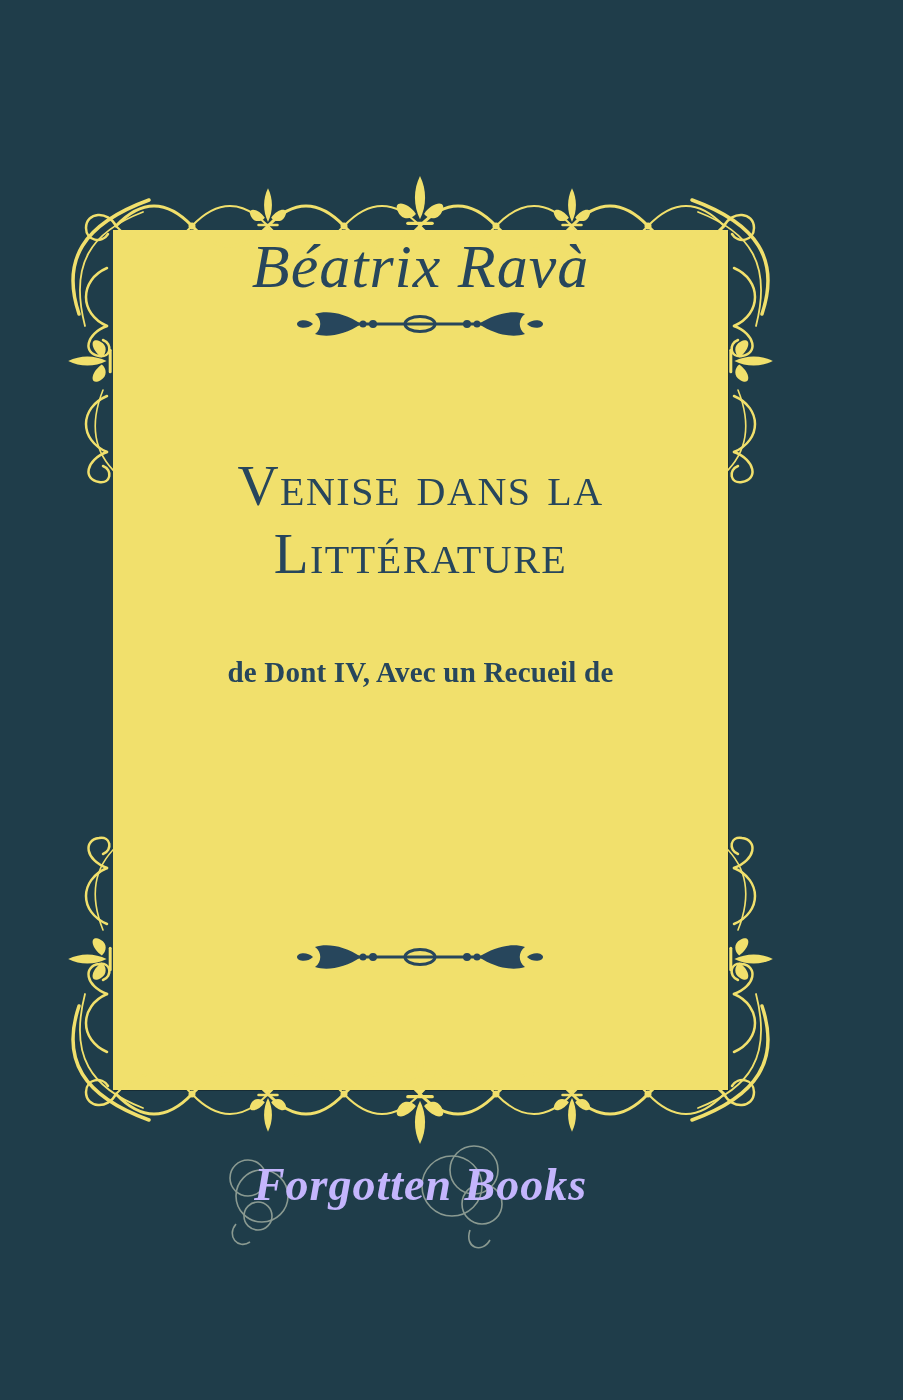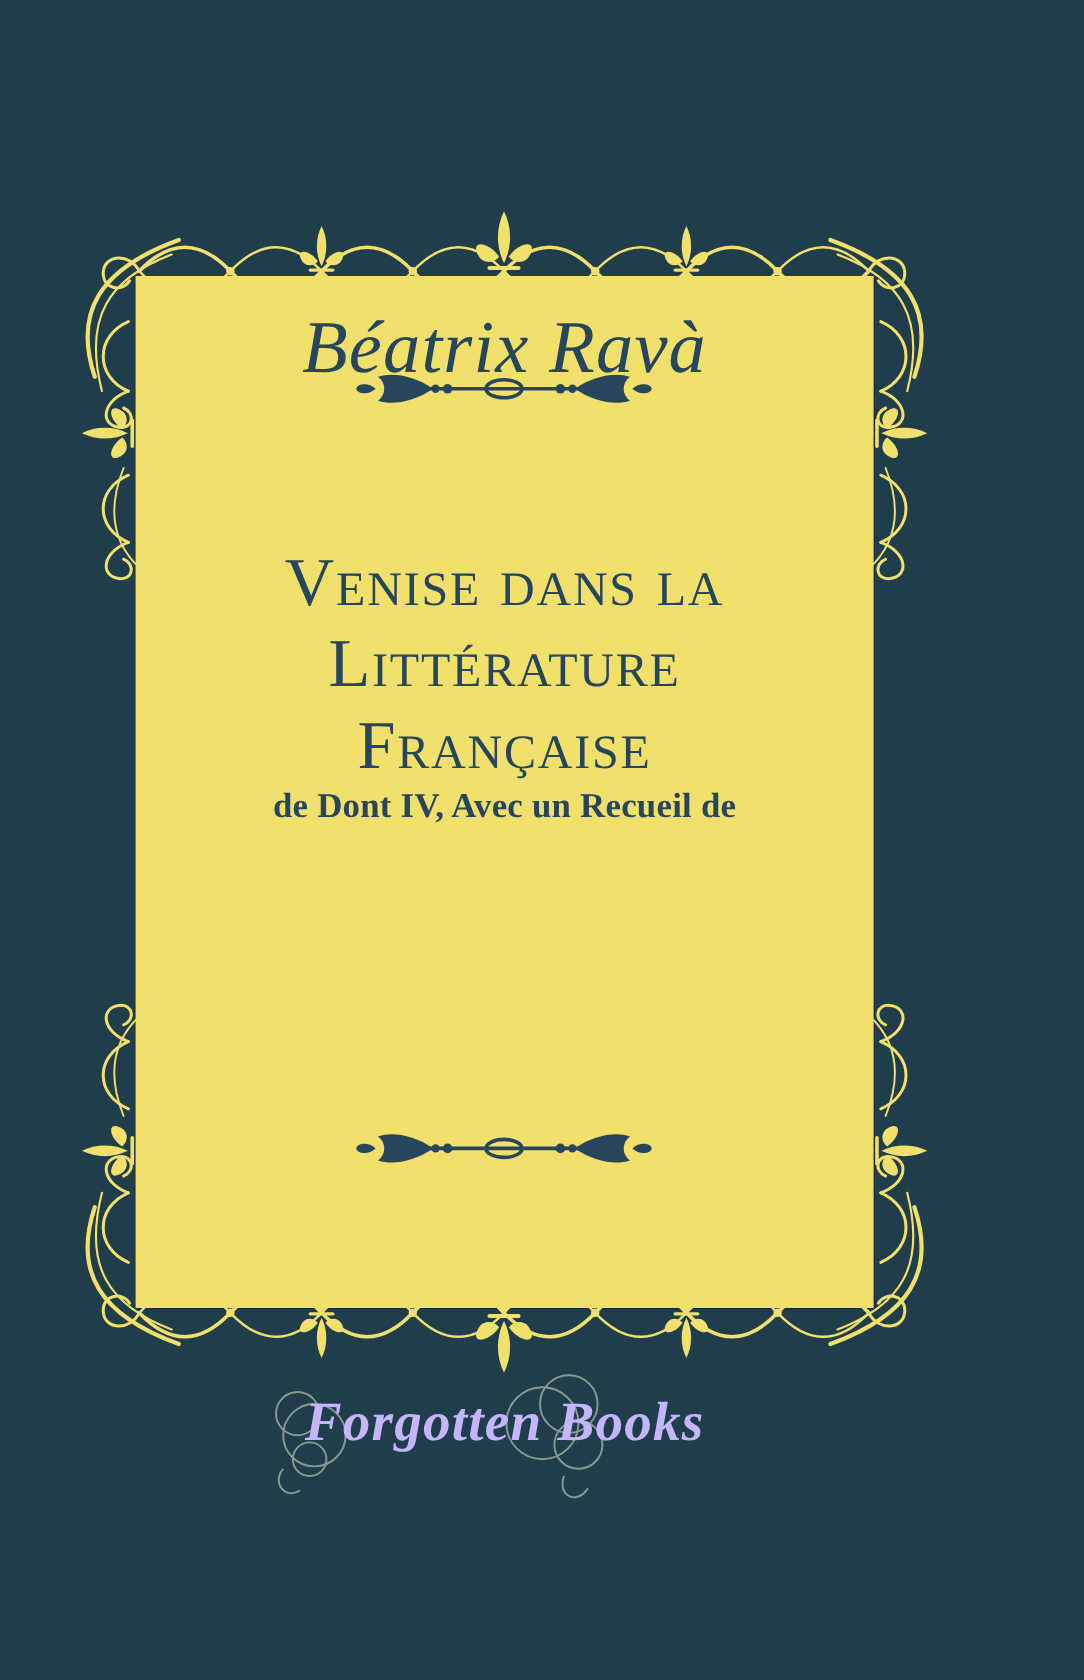--- a/index.html
+++ b/index.html
@@ -14,21 +14,20 @@
     box-shadow:1px 1px 0 rgba(0,0,0,.28);
   }
   .overlay{position:absolute;left:0;top:0;pointer-events:none;}
   .textblock{
     position:absolute;left:113px;width:615px;text-align:center;
     color:#27465c;
   }
   .author{
     top:234px;font-size:62px;line-height:1.05;font-style:italic;font-weight:500;
     letter-spacing:1px;
-    margin-top:24px;
   }
   .title{
     top:412px;font-size:57px;line-height:68px;font-variant:small-caps;
     font-weight:500;letter-spacing:1.5px;margin-top:40px;
   }
   .subtitle{
     top:657px;font-size:29px;line-height:31px;font-weight:bold;
     letter-spacing:.2px;
   }
   .logo{
@@ -121,21 +120,20 @@
       <path d="M470,1230 c-6,18 12,24 20,10"></path>
       <path d="M236,1224 c-10,12 2,26 14,18"></path>
     </g>
   </svg>
 
   <div class="textblock author">Béatrix Ravà</div>
 
   <div class="textblock title">
     <div>Venise dans la</div>
     <div>Littérature</div>
-    <div>Française</div>
   </div>
 
   <div class="textblock subtitle">
     <div>de Dont IV, Avec un Recueil de</div>
   </div>
 
   <div class="logo">Forgotten Books</div>
 
 </div>
 

